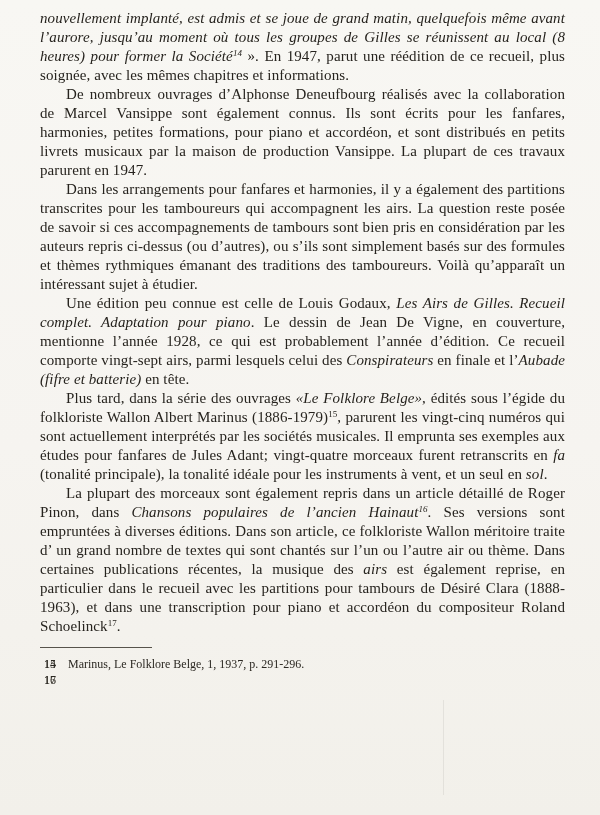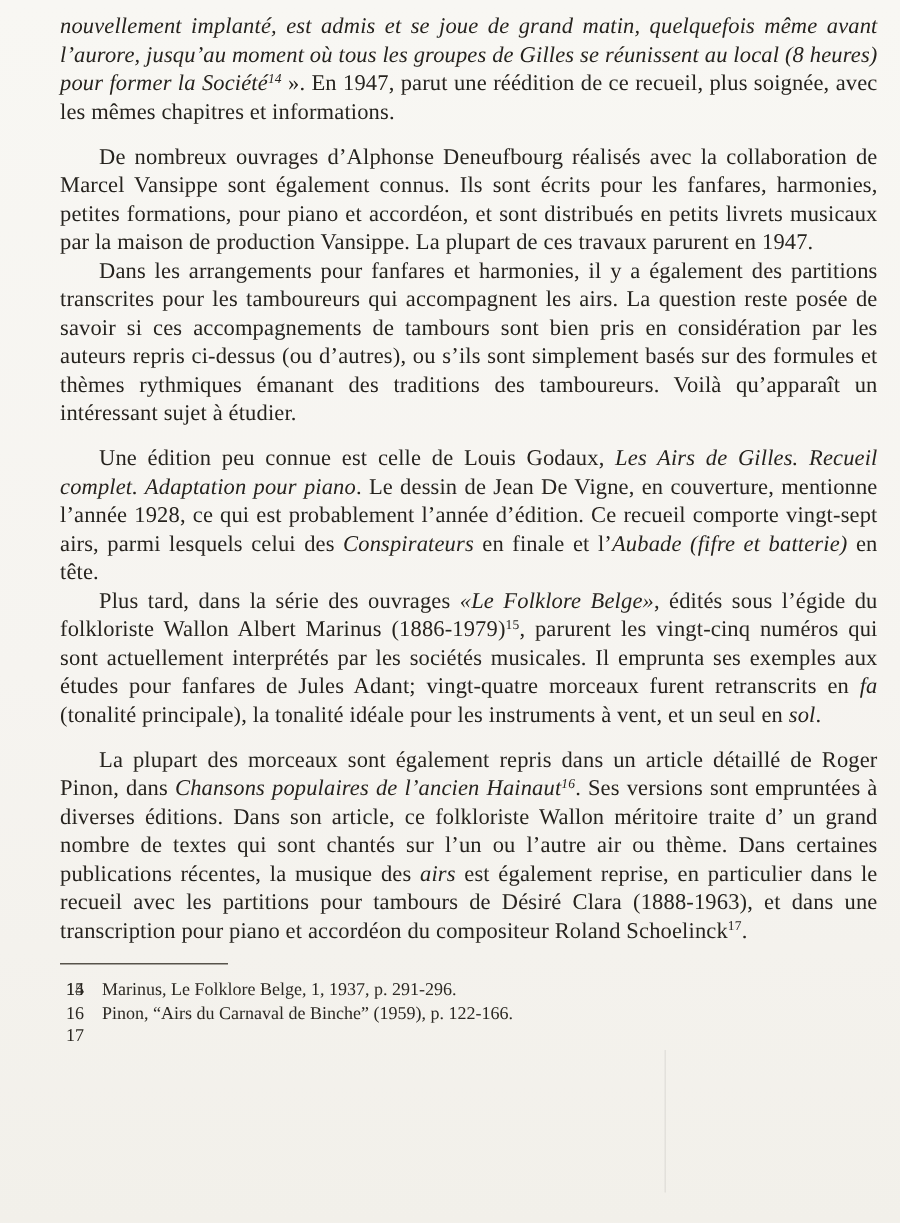--- a/index.html
+++ b/index.html
@@ -5,34 +5,34 @@
   html, body { margin: 0; padding: 0; }
   body {
     width: 600px; height: 815px;
     background: #f3f1ec;
     overflow: hidden;
   }
   .page {
     position: relative;
     width: 600px; height: 815px;
     box-sizing: border-box;
-    padding: 9px 15px 0 40px;
+    padding: 9px 35px 0 40px;
     background: linear-gradient(180deg, #f8f7f3 0%, #f6f4f0 55%, #f2f0ea 100%);
     font-family: "Liberation Serif", "DejaVu Serif", serif;
     color: #26231e;
   }
   .body-text .para {
     margin: 0;
     font-size: 15px;
     line-height: 19px;
     text-align: justify;
     letter-spacing: 0.1px;
   }
   .body-text .para.indent { text-indent: 26px; }
-  .body-text .para.gap { margin-top: 11px; }
+  .body-text .para.gap { }
   .para i { font-style: italic; }
   .para sup {
     font-size: 9px;
     line-height: 0;
     vertical-align: baseline;
     position: relative;
     top: -5px;
   }
   .para sup.it { font-style: italic; }
   .fn-rule {
@@ -73,17 +73,17 @@
       <p class="para indent gap"><span>De nombreux ouvrages d’Alphonse Deneufbourg réalisés avec la collaboration de Marcel Vansippe sont également connus. Ils sont écrits pour les fanfares, harmonies, petites formations, pour piano et accordéon, et sont distribués en petits livrets musicaux par la maison de production Vansippe. La plupart de ces travaux parurent en 1947.</span></p>
       <p class="para indent"><span>Dans les arrangements pour fanfares et harmonies, il y a également des partitions transcrites pour les tamboureurs qui accompagnent les airs. La question reste posée de savoir si ces accompagnements de tambours sont bien pris en considération par les auteurs repris ci-dessus (ou d’autres), ou s’ils sont simplement basés sur des formules et thèmes rythmiques émanant des traditions des tamboureurs. Voilà qu’apparaît un intéressant sujet à étudier.</span></p>
       <p class="para indent gap"><span>Une édition peu connue est celle de Louis Godaux, </span><i>Les Airs de Gilles. Recueil complet. Adaptation pour piano</i><span>. Le dessin de Jean De Vigne, en couverture, mentionne l’année 1928, ce qui est probablement l’année d’édition. Ce recueil comporte vingt-sept airs, parmi lesquels celui des </span><i>Conspirateurs</i><span> en finale et l’</span><i>Aubade (fifre et batterie)</i><span> en tête.</span></p>
       <p class="para indent"><span>Plus tard, dans la série des ouvrages </span><i>«Le Folklore Belge»</i><span>, édités sous l’égide du folkloriste Wallon Albert Marinus (1886-1979)</span><sup>15</sup><span>, parurent les vingt-cinq numéros qui sont actuellement interprétés par les sociétés musicales. Il emprunta ses exemples aux études pour fanfares de Jules Adant; vingt-quatre morceaux furent retranscrits en </span><i>fa</i><span> (tonalité principale), la tonalité idéale pour les instruments à vent, et un seul en </span><i>sol</i><span>.</span></p>
       <p class="para indent gap"><span>La plupart des morceaux sont également repris dans un article détaillé de Roger Pinon, dans </span><i>Chansons populaires de l’ancien Hainaut</i><sup class="it">16</sup><span>. Ses versions sont empruntées à diverses éditions. Dans son article, ce folkloriste Wallon méritoire traite d’ un grand nombre de textes qui sont chantés sur l’un ou l’autre air ou thème. Dans certaines publications récentes, la musique des </span><i>airs</i><span> est également reprise, en particulier dans le recueil avec les partitions pour tambours de Désiré Clara (1888-1963), et dans une transcription pour piano et accordéon du compositeur Roland Schoelinck</span><sup>17</sup><span>.</span></p>
     </div>
   <hr class="fn-rule">
   <div class="footnotes">
       <div class="footnote"><span class="fn-num">14</span></div>
       <div class="footnote"><span class="fn-num">15</span><span class="fn-text">Marinus, Le Folklore Belge, 1, 1937, p. 291-296.</span></div>
-      <div class="footnote"><span class="fn-num">16</span><span class="fn-text">Pinon, “Airs du Carnaval de Binche” (1959), p. 122-166.</span></div>
+      <div class="footnote"><span class="fn-num">16</span></div>
       <div class="footnote"><span class="fn-num">17</span></div>
     </div>
   <div class="scan-crease"></div>
 </div>
 
 </body></html>

